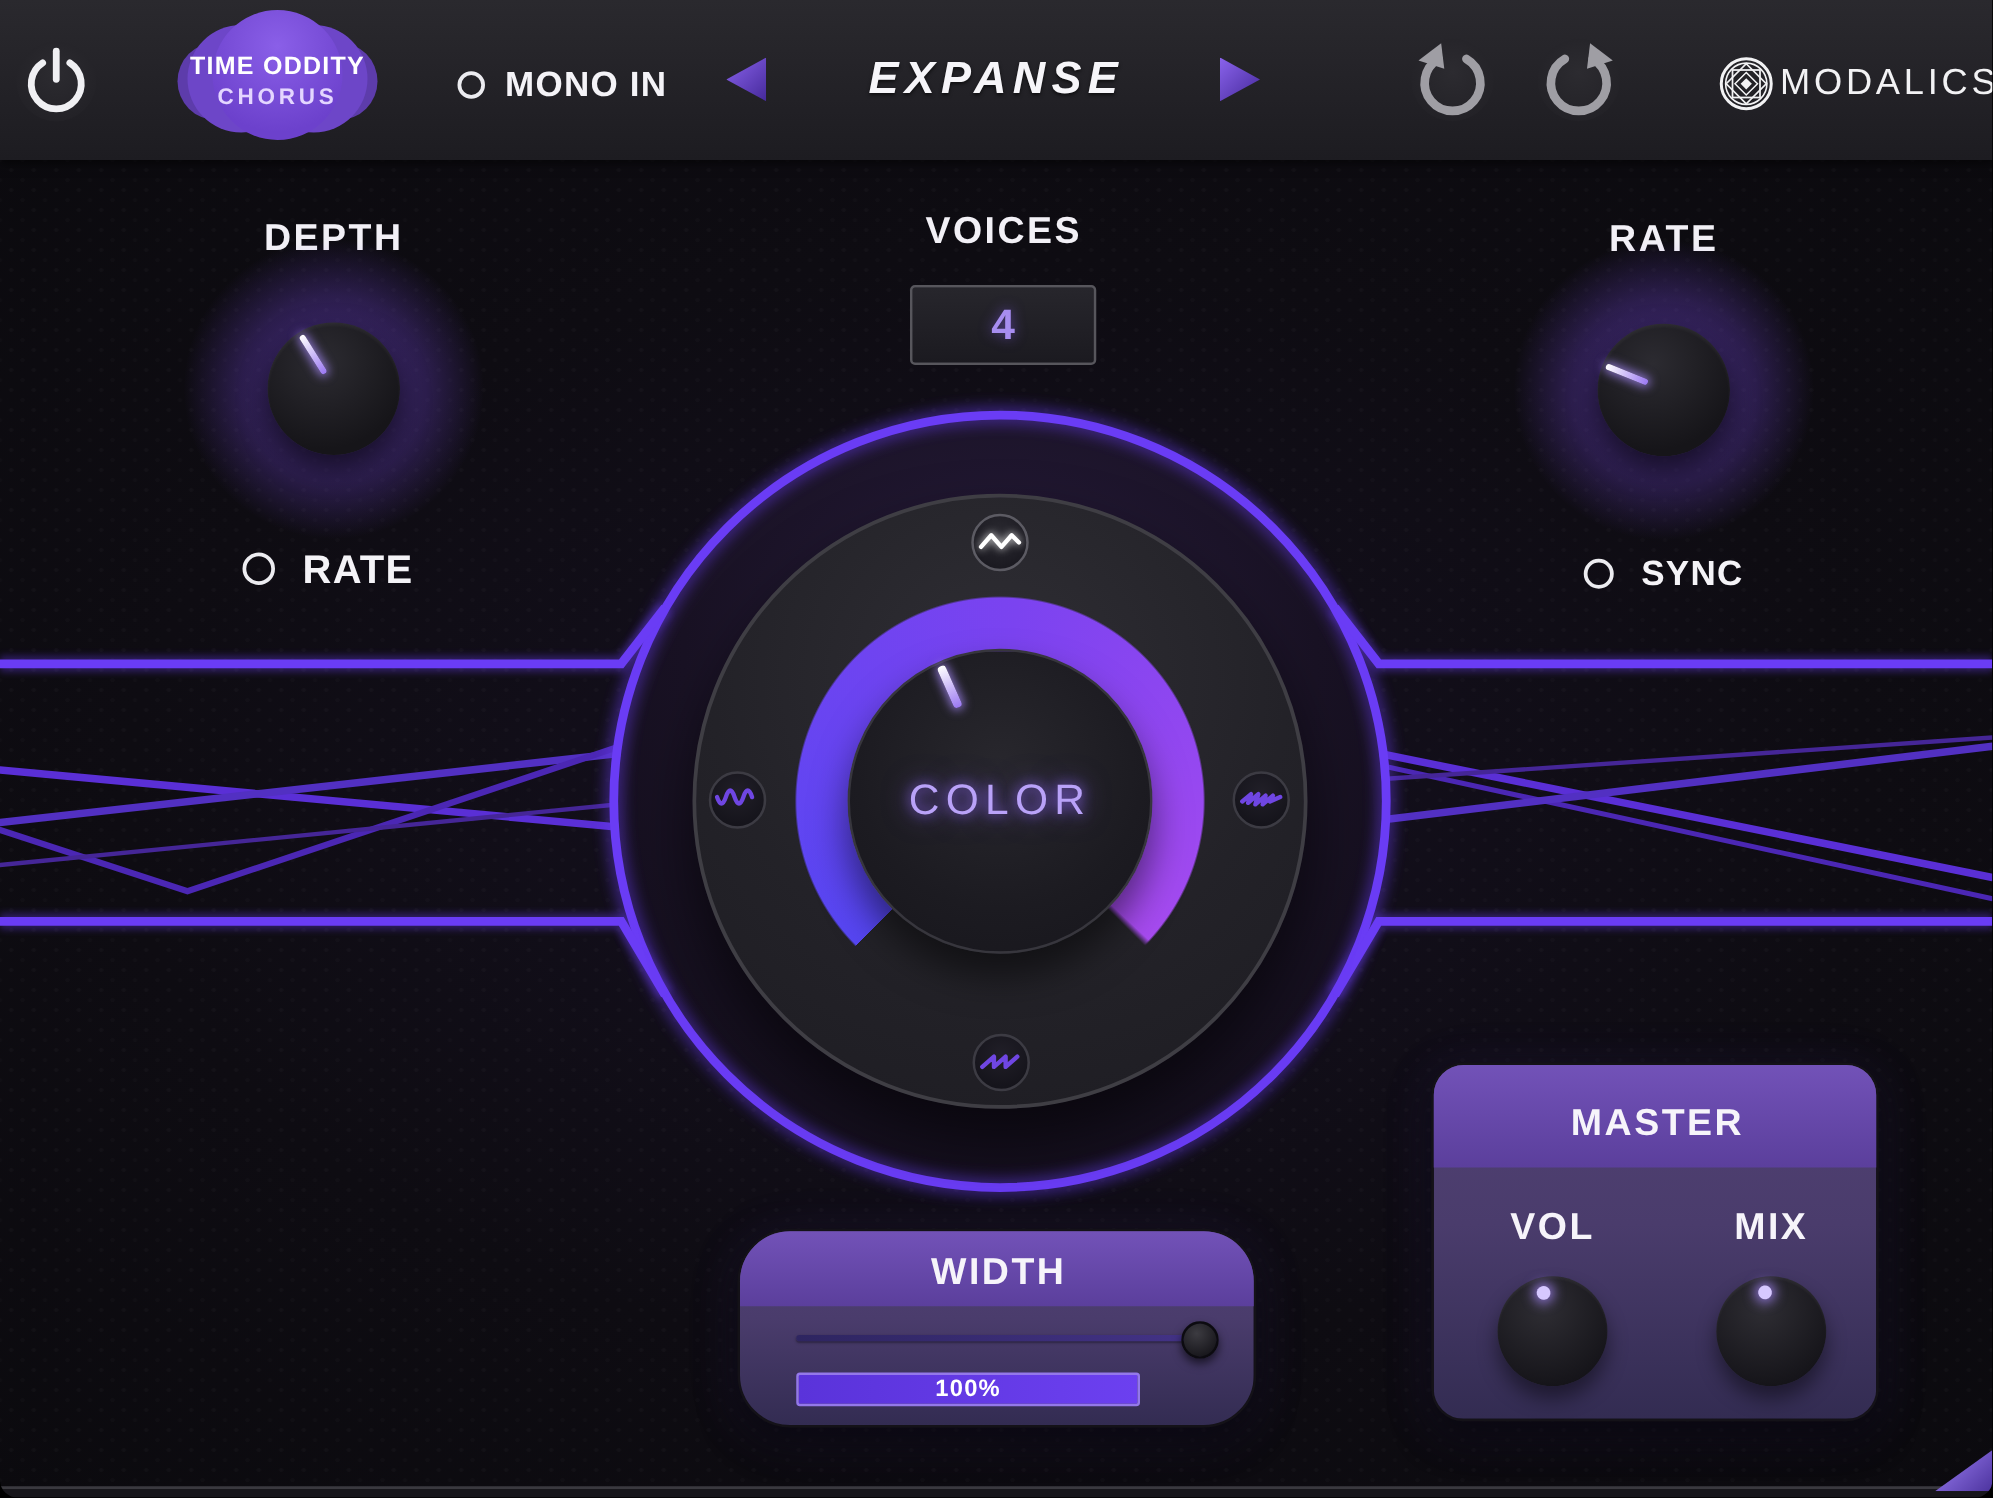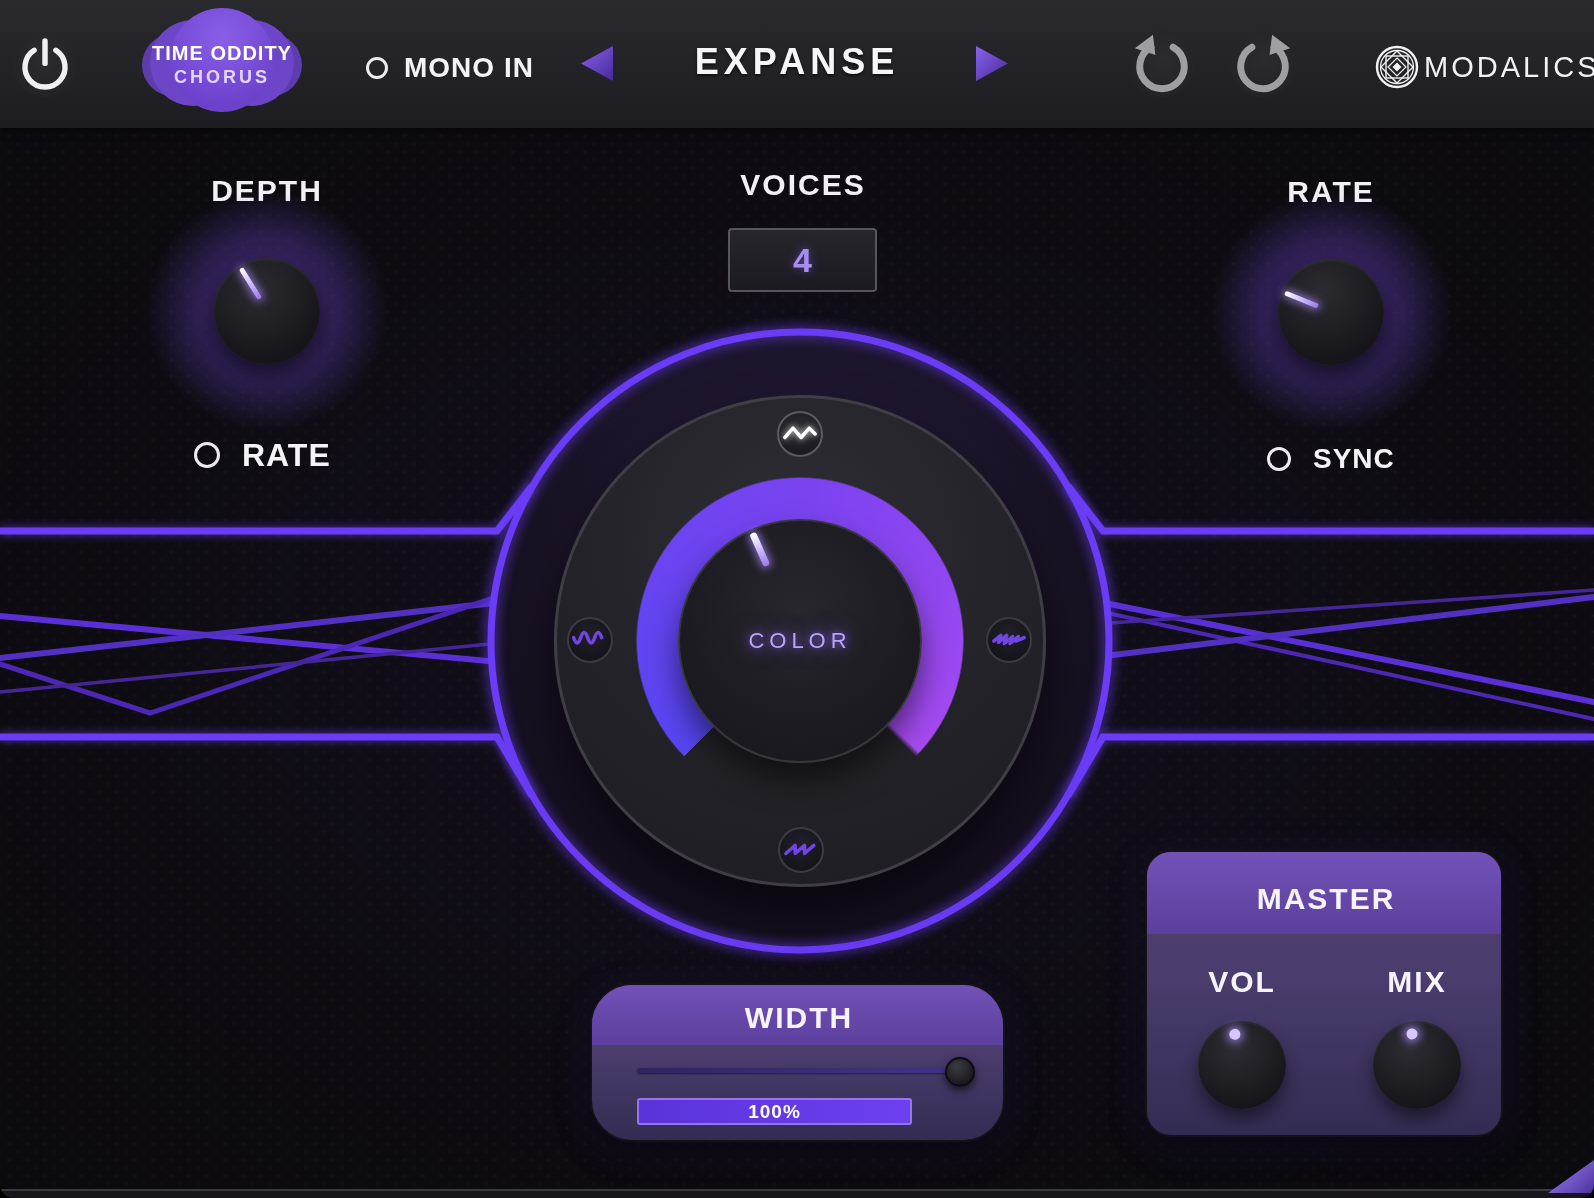--- a/index.html
+++ b/index.html
@@ -27,21 +27,21 @@
   .logo-line1{position:absolute;left:50%;top:34px;transform:translateX(-50%);
     font-size:20px;font-weight:700;color:#fff;letter-spacing:1px;white-space:nowrap;}
   .logo-line2{position:absolute;left:50%;top:59px;transform:translateX(-50%);
     font-size:18px;font-weight:700;color:#e4d6ff;letter-spacing:3px;white-space:nowrap;}
   .led{width:22px;height:22px;border-radius:50%;border:3px solid #ececf0;box-sizing:border-box;flex:0 0 auto;}
   .toplabel{font-size:28px;font-weight:700;color:#f4f3f7;letter-spacing:1px;white-space:nowrap;}
   .tri{position:absolute;width:32px;height:35px;background:linear-gradient(135deg,#8a63ec,#45299a);}
   .tri.left{clip-path:polygon(100% 0,100% 100%,0 50%);}
   .tri.right{clip-path:polygon(0 0,0 100%,100% 50%);}
   .preset-name{position:absolute;left:797px;top:62px;transform:translate(-50%,-50%);
-    font-size:36px;font-weight:700;color:#f6f5f9;letter-spacing:5px;text-shadow:0 2px 3px rgba(0,0,0,.6);}
+    font-size:36px;font-weight:700;color:#f6f5f9;letter-spacing:5px;text-shadow:0 2px 3px rgba(0,0,0,.6);font-style:italic;}
   .brandtext{position:absolute;left:1424px;top:67px;transform:translateY(-50%);
     font-size:29px;font-weight:500;color:#f2f2f4;letter-spacing:3px;}
   
   .bg-art{position:absolute;left:0;top:0;}
   
   .halo{position:absolute;border-radius:50%;transform:translate(-50%,-50%);
     background:radial-gradient(circle, rgba(122,76,230,.55) 0%, rgba(122,76,230,.28) 42%, rgba(122,76,230,0) 68%);}
   .knob-lg{position:absolute;width:106px;height:106px;border-radius:50%;
     background:radial-gradient(circle at 42% 30%, #2c2b31, #161519 72%);
     box-shadow:0 10px 22px rgba(0,0,0,.6), inset 0 2px 3px rgba(255,255,255,.06);}
@@ -66,21 +66,21 @@
     border:3px solid #3f3e44;box-sizing:border-box;box-shadow:0 25px 45px rgba(0,0,0,.55);}
   .arc{position:absolute;left:81px;top:81px;width:330px;height:330px;border-radius:50%;
     background:conic-gradient(from 225deg, #5646f2 0deg, #7b43f0 140deg, #a74bf0 268deg, rgba(0,0,0,0) 270deg 360deg);
     -webkit-mask:radial-gradient(closest-side, transparent 71%, #000 72.5% 98.5%, transparent 99.5%);
     mask:radial-gradient(closest-side, transparent 71%, #000 72.5% 98.5%, transparent 99.5%);}
   .inner-knob{position:absolute;left:124px;top:124px;width:244px;height:244px;border-radius:50%;
     background:radial-gradient(circle at 50% 38%, #28272d, #1c1b21 60%, #17161c 100%);
     border:2px solid #37363d;box-sizing:border-box;box-shadow:0 18px 30px rgba(0,0,0,.5);}
   .inner-knob .ptr{width:7px;margin-left:-3.5px;height:36px;top:2px;}
   .color-label{position:absolute;left:50%;top:50%;transform:translate(-50%,-50%);
-    font-size:22px;font-weight:400;letter-spacing:5px;color:#b9a2f8;
+    font-size:34px;font-weight:400;letter-spacing:5px;color:#b9a2f8;
     text-shadow:0 0 10px rgba(150,110,255,.95),0 0 22px rgba(130,90,255,.6);}
   .wavebtn{position:absolute;width:46px;height:46px;border-radius:50%;box-sizing:border-box;
     background:radial-gradient(circle at 50% 35%, #211f28, #15141b 75%);border:2px solid #3c3b43;}
   .wavebtn svg{position:absolute;inset:0;width:100%;height:100%;}
   .wavebtn polyline,.wavebtn path{fill:none;stroke:#6f46e2;stroke-width:3;stroke-linejoin:round;stroke-linecap:round;}
   .wavebtn.selected{background:radial-gradient(circle at 50% 35%, #2b2a31, #1b1a21 75%);border-color:#5c5b63;}
   .wavebtn.selected polyline{stroke:#ffffff;filter:drop-shadow(0 0 3px rgba(255,255,255,.9));}
   
   .panel{position:absolute;border-radius:26px;box-sizing:border-box;border:2px solid #141218;
     background:linear-gradient(180deg,#514173 0%,#4a3c6c 45%,#332c52 100%);

